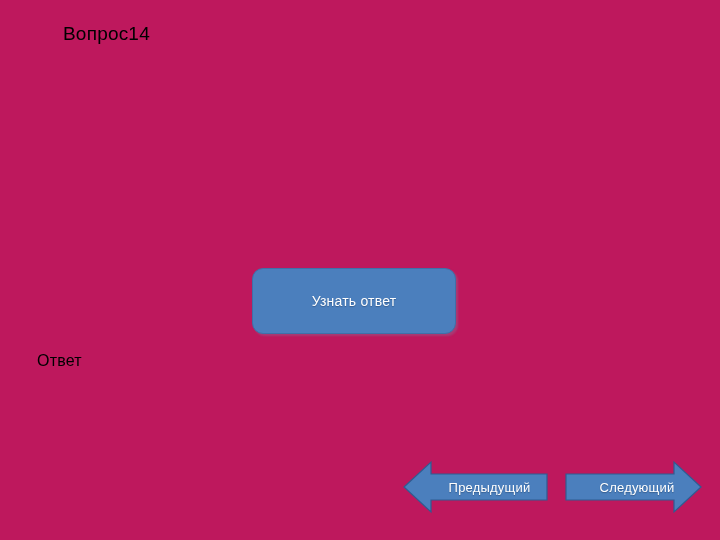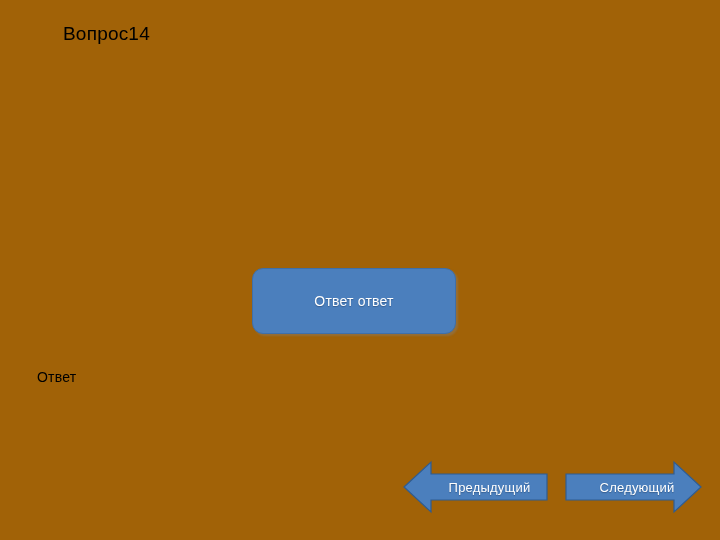--- a/index.html
+++ b/index.html
@@ -10,21 +10,21 @@
     width: 720px;
     height: 540px;
     background: #ffffff;
     font-family: "Liberation Sans", sans-serif;
     overflow: hidden;
   }
   .slide {
     position: relative;
     width: 720px;
     height: 540px;
-    background: #a16207;
+    background: #be185d;
   }
 
   
   .slide-title {
     position: absolute;
     left: 63px;
     top: 22px;
     font-size: 19px;
     line-height: 24px;
     color: #000000;
@@ -54,22 +54,22 @@
     color: #ffffff;
     letter-spacing: 0.2px;
     text-shadow: 0 1px 1px rgba(30, 55, 90, 0.45);
     white-space: nowrap;
   }
 
   
   .answer-label {
     position: absolute;
     left: 37px;
-    top: 368px;
-    font-size: 14px;
+    top: 352px;
+    font-size: 16px;
     line-height: 18px;
     color: #000000;
     letter-spacing: 0.2px;
     white-space: nowrap;
   }
 
   
   .nav-arrow {
     position: absolute;
     cursor: pointer;
@@ -119,21 +119,21 @@
   }
 </style>
 </head>
 <body>
 
 <div class="slide">
 
   <div class="slide-title">Вопрос14</div>
 
   <div class="reveal-button">
-    <span class="reveal-label">Ответ ответ</span>
+    <span class="reveal-label">Узнать ответ</span>
   </div>
 
   <div class="answer-label">Ответ</div>
 
   <div class="nav-arrow" id="prev-arrow">
     <svg width="145" height="52" viewBox="0 0 145 52">
       <polygon points="1,26 28,1 28,13 144,13 144,39 28,39 28,51" fill="#4B7FBD" stroke="#2F5C91" stroke-width="1.2" stroke-linejoin="miter"></polygon>
     </svg>
     <span class="nav-label">Предыдущий</span>
   </div>

